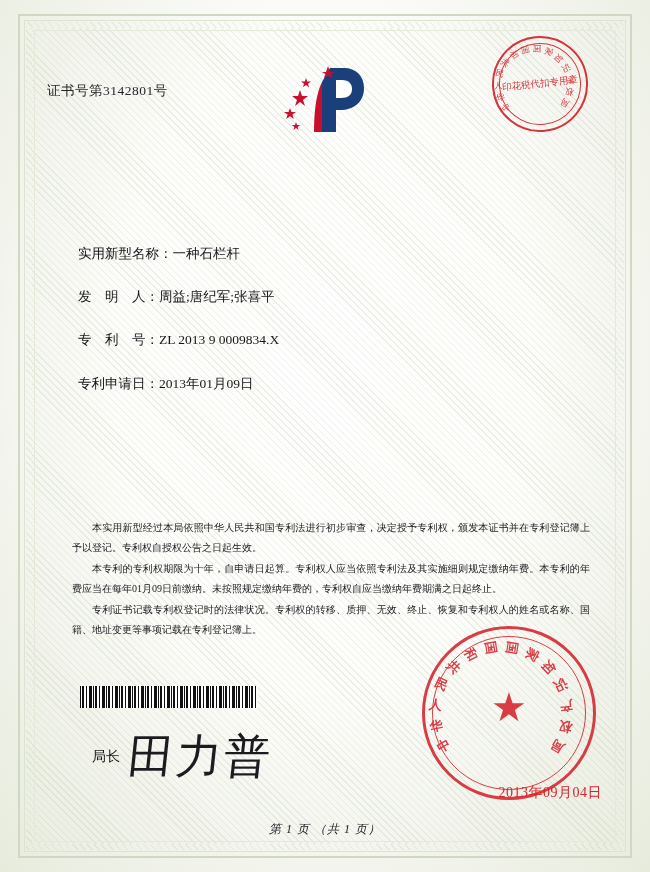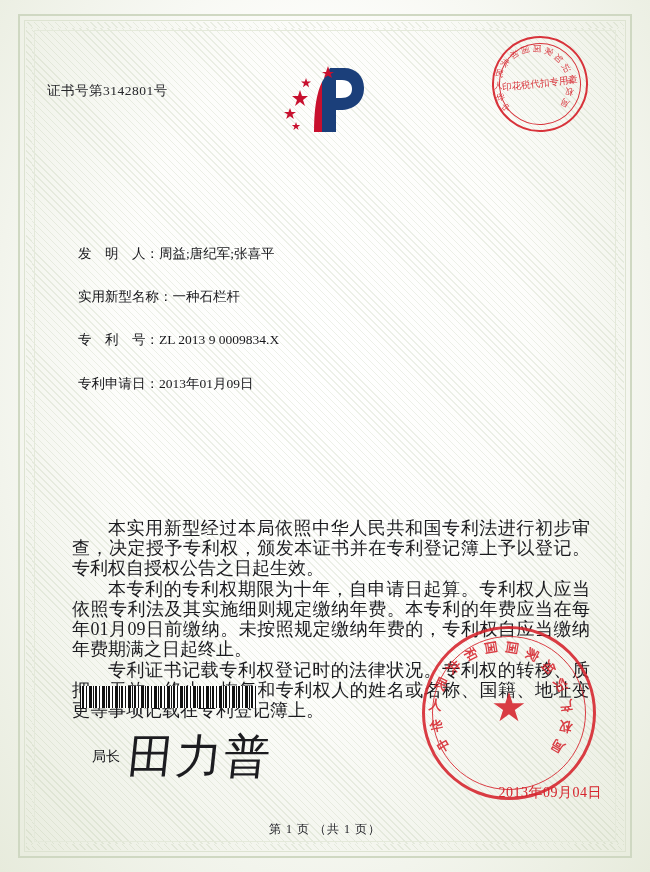--- a/index.html
+++ b/index.html
@@ -155,21 +155,21 @@
   .field .value {
     display: inline-block;
   }
 
   
   .body-text {
     position: absolute;
     left: 72px;
     right: 60px;
     top: 518px;
-    font-size: 18px;
+    font-size: 10px;
     line-height: 20px;
     color: #1b1b1f;
     text-align: justify;
   }
   .body-text p {
     margin: 0 0 1px 0;
     text-indent: 2em;
   }
 
   
@@ -258,20 +258,21 @@
 
   
   .footer {
     position: absolute;
     left: 0; right: 0;
     bottom: 34px;
     text-align: center;
     font-size: 12px;
     color: #24242a;
     letter-spacing: 1px;
+    font-style: italic;
   }
 </style>
 </head>
 <body>
 
 <div class="page">
 
   <div class="border-outer"></div>
   <div class="guilloche"></div>
   <div class="border-mid"></div>
@@ -311,24 +312,24 @@
         <span style="transform: rotate(86.5385deg) translate(0px, -36px) rotate(90deg) translate(-50%, -50%);">产</span>
         <span style="transform: rotate(105.769deg) translate(0px, -36px) rotate(90deg) translate(-50%, -50%);">权</span>
         <span style="transform: rotate(125deg) translate(0px, -36px) rotate(90deg) translate(-50%, -50%);">局</span>
       </div>
     <div class="center-text">印花税代扣专用章</div>
   </div>
 
 
   <div class="fields">
     <div class="field">
-      <span class="label">发　明　人：</span><span class="value">周益;唐纪军;张喜平</span>
+      <span class="label">实用新型名称：</span><span class="value">一种石栏杆</span>
     </div>
     <div class="field">
-      <span class="label">实用新型名称：</span><span class="value">一种石栏杆</span>
+      <span class="label">发　明　人：</span><span class="value">周益;唐纪军;张喜平</span>
     </div>
     <div class="field">
       <span class="label">专　利　号：</span><span class="value">ZL 2013 9 0009834.X</span>
     </div>
     <div class="field">
       <span class="label">专利申请日：</span><span class="value">2013年01月09日</span>
     </div>
   </div>
 
   <div class="body-text">

